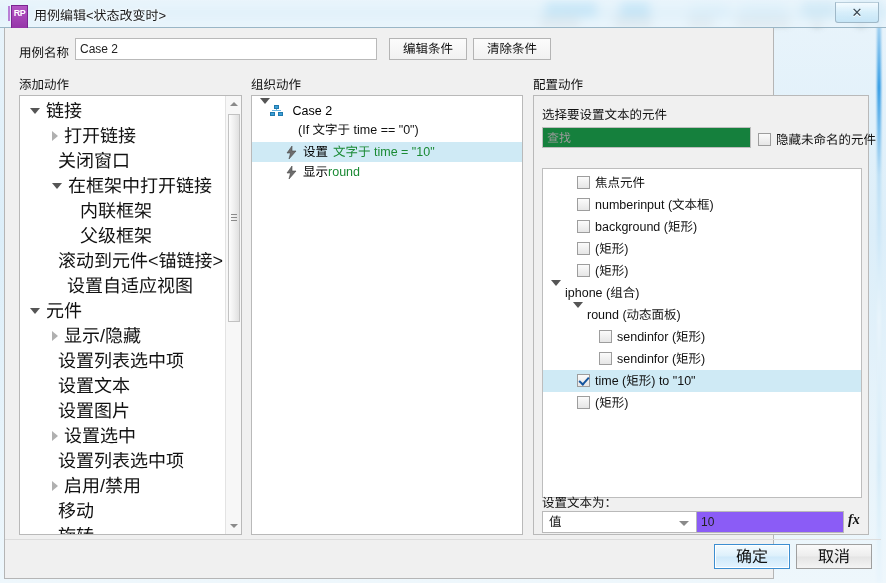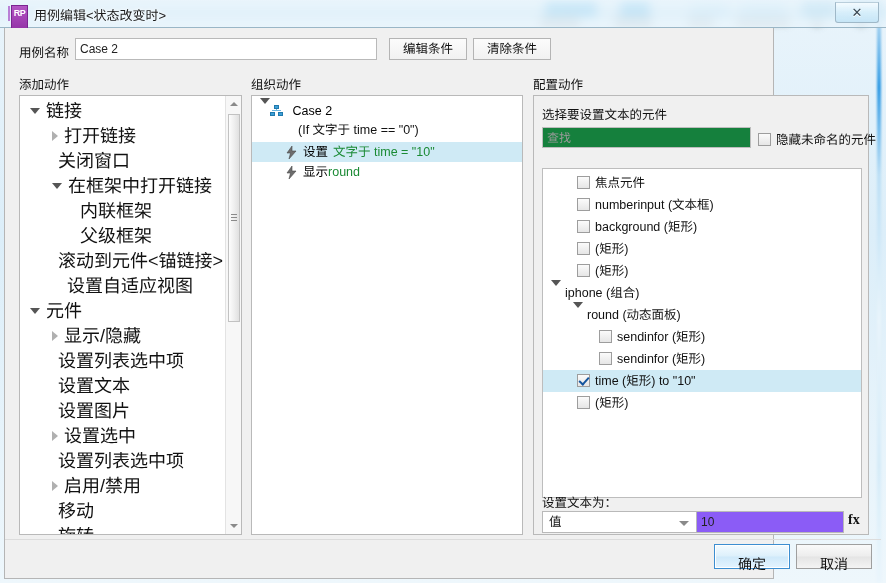--- a/index.html
+++ b/index.html
@@ -396,39 +396,40 @@
     padding: 0 4px;
     outline: none;
   }
   #fx-button {
     position: absolute; left: 314px; top: 416px;
     font-size: 14px;
     font-weight: bold;
     color: #111;
     cursor: pointer;
     font-family: "Liberation Serif", serif;
+    font-style: italic;
   }
 
   
   #bottom-sep {
     position: absolute;
     left: 0; top: 511px; width: 876px; height: 1px;
     background: #dcdcdc;
   }
   .dlgbtn {
     position: absolute; top: 516px;
     width: 76px; height: 25px;
     box-sizing: border-box;
     font-family: "Liberation Sans", sans-serif;
-    font-size: 14px;
+    font-size: 16px;
     color: #111;
     cursor: pointer;
     text-align: center;
     line-height: 23px;
-    padding: 8px;
+    padding: 0;
   }
   #btn-ok {
     left: 709px;
     border: 1px solid #3c8ed1;
     background: linear-gradient(180deg,#f4fbff 0%, #ddf0fb 48%, #cfe9fa 52%, #e4f4ff 100%);
     box-shadow: inset 0 0 0 1px #ffffff;
   }
   #btn-cancel {
     left: 791px;
     border: 1px solid #9f9f9f;

